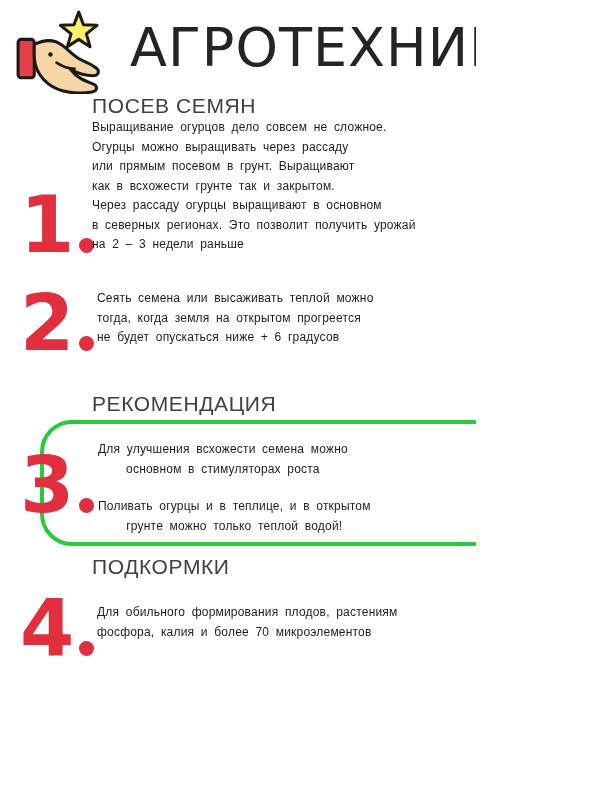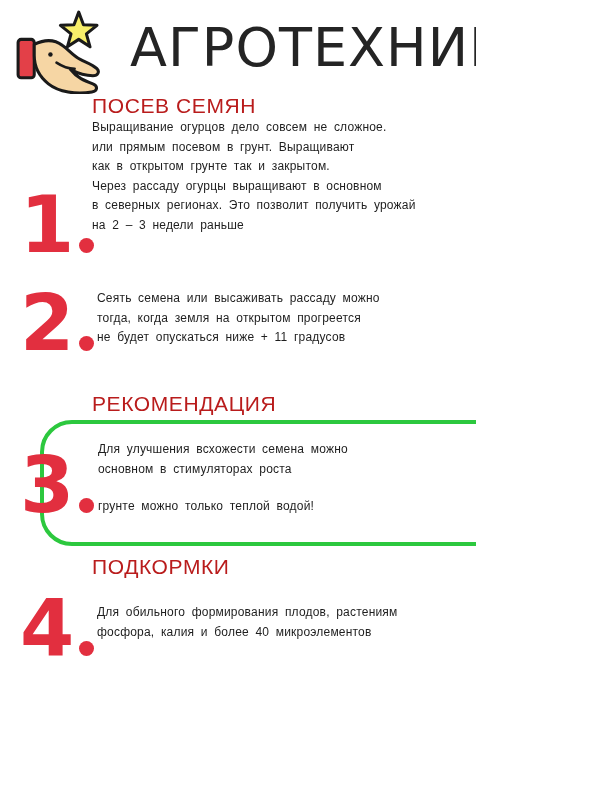--- a/index.html
+++ b/index.html
@@ -9,37 +9,37 @@
   }
   .title{
     position:absolute;left:130px;top:20px;margin:0;
     font-family:"DejaVu Sans","Liberation Sans",sans-serif;
     font-size:54px;line-height:56px;font-weight:500;letter-spacing:1px;color:#242424;
     white-space:nowrap;
   }
   .logo{position:absolute;left:10px;top:8px;width:96px;height:86px;}
   .heading{
     position:absolute;margin:0;font-size:21px;line-height:22px;font-weight:500;
-    letter-spacing:0.6px;color:#b91c1c;white-space:nowrap;
+    letter-spacing:0.6px;color:#404040;white-space:nowrap;
   }
   .para{position:absolute;font-size:12px;line-height:19.5px;word-spacing:3px;letter-spacing:0.2px;}
   .ln{white-space:nowrap;}
   .stepnum{position:absolute;left:20px;display:flex;align-items:flex-end;}
   .stepnum .digit{
     font-family:"DejaVu Sans","Liberation Sans",sans-serif;font-weight:bold;
     font-size:78px;line-height:78px;color:#e22f3f;
   }
   .stepnum .dot{
     width:15px;height:15px;border-radius:50%;background:#e22f3f;margin:0 0 11px 5px;
   }
   .greenbox{
     position:absolute;left:40px;top:420px;width:524px;height:118px;
     border:4px solid #2cc83e;border-radius:32px;background:transparent;z-index:0;
   }
-  .boxpara{z-index:1;}
+  .boxpara{z-index:1;text-align:center;}
   .cuke{position:absolute;left:477px;top:336px;width:118px;height:112px;z-index:2;}
 </style>
 </head>
 <body>
 
 <div class="canvas">
 
   <div class="logo">
     <svg viewBox="0 0 95 85" width="96" height="86" aria-hidden="true">
       <polygon points="68,4 72.7,16.5 86.1,17.1 75.6,25.5 79.2,38.4 68,31 56.8,38.4 60.4,25.5 49.9,17.1 63.3,16.5" fill="#f8ef6a" stroke="#1a1a1a" stroke-width="3" stroke-linejoin="round"></polygon>
@@ -52,48 +52,50 @@
 
   <h1 class="title">АГРОТЕХНИКА</h1>
 
   <div class="stepnum" style="top:186px">
     <span class="digit">1</span>
     <span class="dot"></span>
   </div>
   <h2 class="heading" style="left:92px;top:95px">ПОСЕВ СЕМЯН</h2>
   <div class="para" style="left:92px;top:118px">
     <div class="ln">Выращивание огурцов дело совсем не сложное.</div>
+    <div class="ln">Огурцы можно выращивать через рассаду</div>
     <div class="ln">или прямым посевом в грунт. Выращивают</div>
-    <div class="ln">как в открытом грунте так и закрытом.</div>
+    <div class="ln">как в всхожести грунте так и закрытом.</div>
     <div class="ln">Через рассаду огурцы выращивают в основном</div>
     <div class="ln">в северных регионах. Это позволит получить урожай</div>
     <div class="ln">на 2 – 3 недели раньше</div>
   </div>
 
   <div class="stepnum" style="top:284px">
     <span class="digit">2</span>
     <span class="dot"></span>
   </div>
   <div class="para" style="left:97px;top:289px">
-    <div class="ln">Сеять семена или высаживать рассаду можно</div>
+    <div class="ln">Сеять семена или высаживать теплой можно</div>
     <div class="ln">тогда, когда земля на открытом прогреется</div>
-    <div class="ln">не будет опускаться ниже + 11 градусов</div>
+    <div class="ln">не будет опускаться ниже + 6 градусов</div>
   </div>
 
   <h2 class="heading" style="left:92px;top:393px">РЕКОМЕНДАЦИЯ</h2>
   <div class="greenbox"></div>
   <div class="stepnum" style="top:446px;z-index:3">
     <span class="digit">3</span>
     <span class="dot"></span>
   </div>
   <div class="para boxpara" style="left:98px;top:440px">
     <div class="ln">Для улучшения всхожести семена можно</div>
     <div class="ln">основном в стимуляторах роста</div>
   </div>
   <div class="para boxpara" style="left:98px;top:497px">
+    <div class="ln">Поливать огурцы и в теплице, и в открытом</div>
     <div class="ln">грунте можно только теплой водой!</div>
   </div>
 
   <div class="cuke">
     <svg viewBox="0 0 118 112" width="118" height="112" aria-hidden="true">
       <ellipse cx="57" cy="58" rx="60" ry="46" transform="rotate(-38 57 58)" fill="#ffffff"></ellipse>
       <rect x="60" y="70" width="58" height="40" fill="#ffffff"></rect>
       <path d="M94,26 L103,13" stroke="#1e2f24" stroke-width="6" stroke-linecap="round"></path>
       <path d="M101,16 C97,5 110,2 110,10 C110,17 100,16 102,9" fill="none" stroke="#1e2f24" stroke-width="3" stroke-linecap="round"></path>
       <path d="M12,80 C30,60 55,40 84,22 A13,13 0 0 1 100,42 C72,60 46,82 28,100 A13,13 0 0 1 12,80 Z" fill="#8bd8a5" stroke="#1e2f24" stroke-width="5" stroke-linejoin="round"></path>
@@ -111,16 +113,16 @@
     </svg>
   </div>
 
   <div class="stepnum" style="top:589px">
     <span class="digit">4</span>
     <span class="dot"></span>
   </div>
   <h2 class="heading" style="left:92px;top:556px">ПОДКОРМКИ</h2>
   <div class="para" style="left:97px;top:603px">
     <div class="ln">Для обильного формирования плодов, растениям</div>
-    <div class="ln">фосфора, калия и более 40 микроэлементов</div>
+    <div class="ln">фосфора, калия и более 70 микроэлементов</div>
   </div>
 
 </div>
 
 </body></html>

